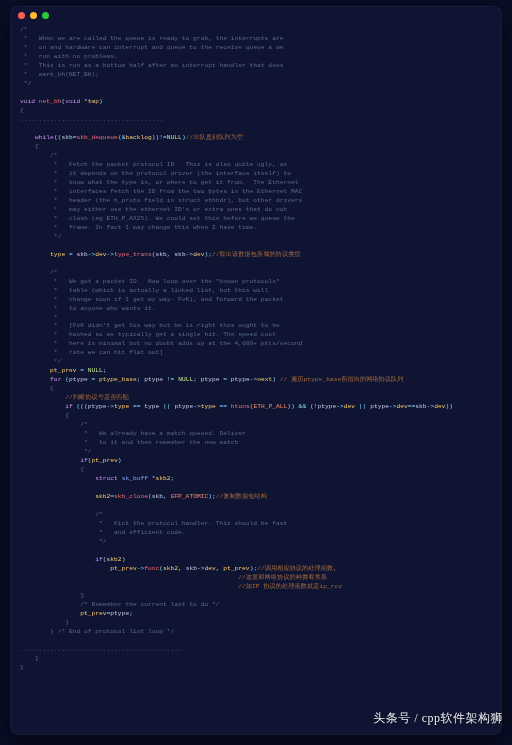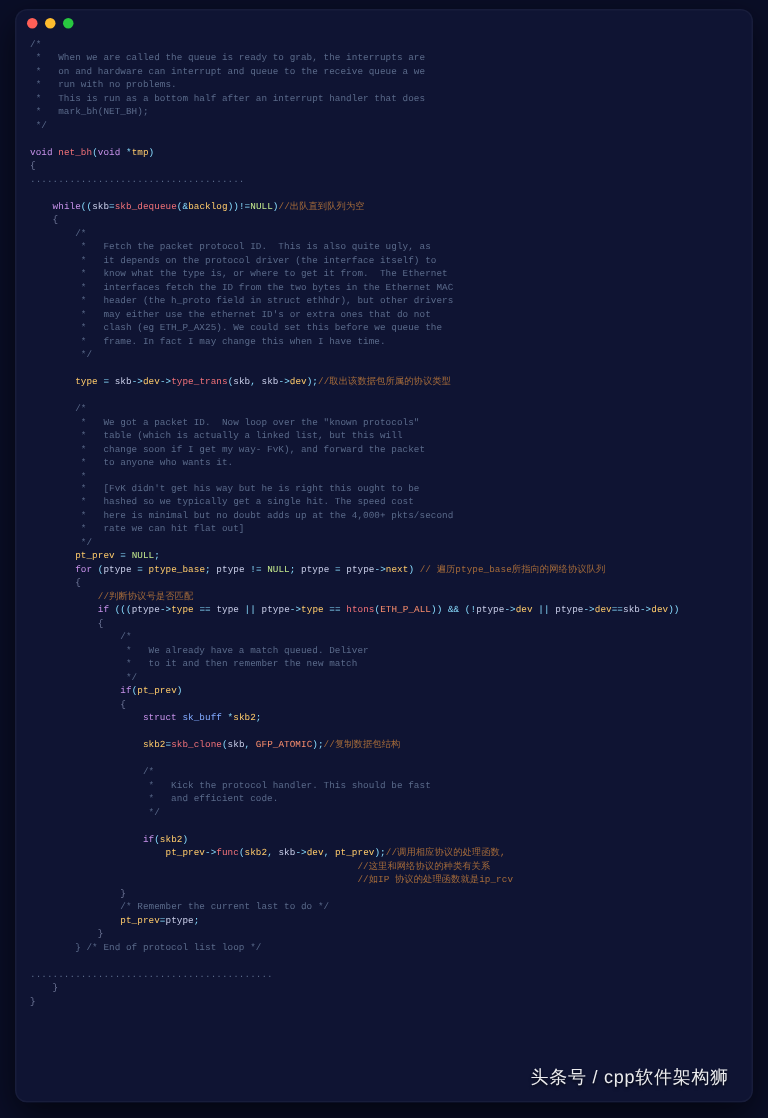--- a/index.html
+++ b/index.html
@@ -39,24 +39,24 @@
   .fn { color: #f07178; }        
   .id { color: #c8cde8; }        
   .op { color: #89ddff; }        
   .cn { color: #f78c6c; }        
   .mc { color: #ffcb6b; }        
   .nl { color: #c3e88d; }        
   .br { color: #6b7394; }        
 
   .watermark {
     position: absolute;
-    right: 26px; bottom: 18px;
+    right: 9px; bottom: 18px;
     color: rgba(255,255,255,.92);
     font-size: 12px;
-    font-family: Liberation Sans, sans-serif;
+    font-family: Liberation Serif, serif;
     letter-spacing: .5px;
     text-shadow: 0 1px 2px rgba(0,0,0,.6);
     margin-left: 32px;
   }
 </style>
 </head>
 <body>
 
 <div class="win">
   <div class="titlebar">

